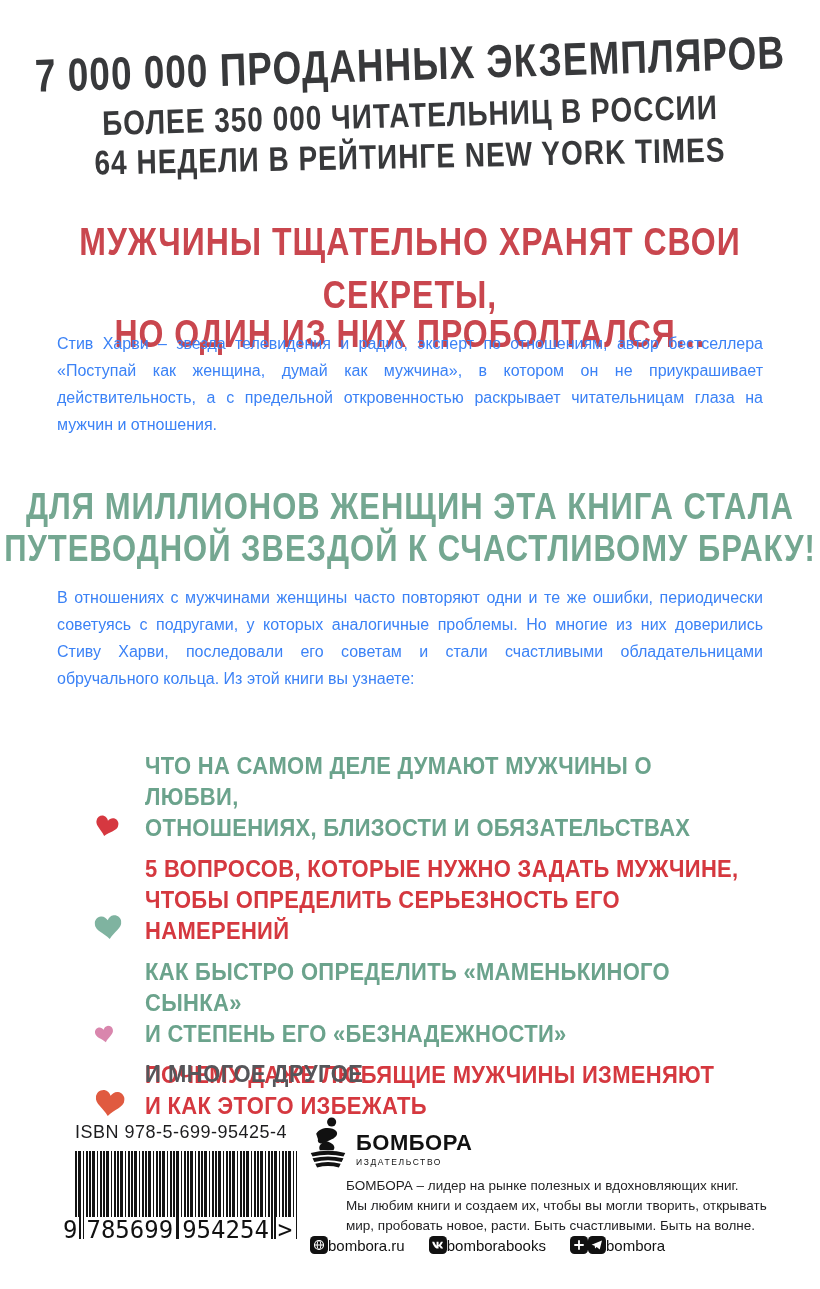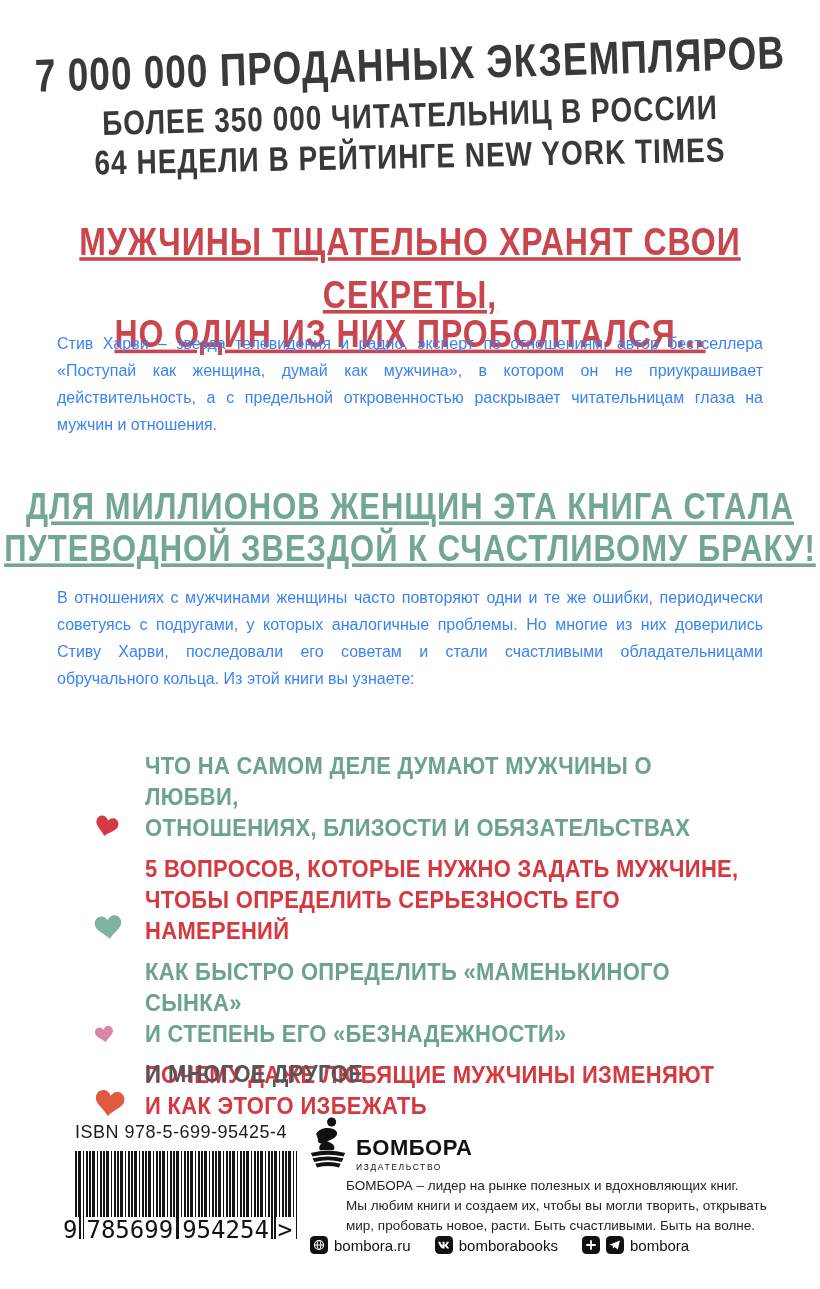--- a/index.html
+++ b/index.html
@@ -8,21 +8,21 @@
     position:relative; width:820px; height:1289px; margin:0 auto;
     background:#ffffff; overflow:hidden;
     font-family:"Liberation Sans", sans-serif; color:#3b3c3e;
   }
   
   .hand { font-weight:bold; letter-spacing:1px; }
   .masthead { position:absolute; top:44px; left:0; width:100%; text-align:center; color:#38393b; }
   .masthead .l1 { font-size:37px; transform:rotate(-1.8deg) scaleY(1.25); transform-origin:center; margin-bottom:14px; }
   .masthead .l2 { font-size:28px; transform:rotate(-1.5deg) scaleY(1.22); margin-bottom:9px; }
   .masthead .l3 { font-size:28px; transform:rotate(-1.2deg) scaleY(1.22); }
-  .heading2 { position:absolute; left:0; width:100%; text-align:center;text-decoration:underline; }
+  .heading2 { position:absolute; left:0; width:100%; text-align:center; }
   .heading2 .hl { transform:scaleY(1.2); transform-origin:center; }
   .secret { top:224px; font-size:32px; line-height:44px; }
   .stars  { top:486px; font-size:31px; line-height:42px; }
   
   .para {
     position:absolute; left:57px; width:706px;
     font-size:16px; line-height:27px; text-align:justify; color:#3b82f6;
   }
   .para1 { top:330px; }
   .para2 { top:584px; }
@@ -45,27 +45,27 @@
         #141414 3px 6px, #ffffff 6px 8px,
         #141414 8px 9px, #ffffff 9px 11px,
         #141414 11px 13px, #ffffff 13px 14px);
   }
   .digits {
     position:absolute; left:-14px; bottom:-4px; width:250px;
     display:flex; align-items:flex-end; gap:5px;
     font-family:"DejaVu Sans Mono", monospace; font-size:24px; color:#111;
   }
   .digits span { background:#fff; padding:0 2px; line-height:26px; }
-  .brand { position:absolute; left:308px; top:1116px; display:flex; align-items:flex-end; }
+  .brand { position:absolute; left:308px; top:1116px; display:flex; align-items:center; }
   .brand-texts { margin-left:8px; padding-top:10px; }
   .brand-name { font-weight:bold; font-size:22px; letter-spacing:0.5px; color:#111; line-height:22px; }
   .brand-sub  { font-weight:normal; font-size:8.5px; letter-spacing:1.6px; color:#111; margin-top:3px; }
   .blurb { position:absolute; left:310px; top:1176px; width:470px; font-size:13.5px; line-height:20px; color:#1f1f21;margin-left:36px; }
   .social { position:absolute; left:310px; top:1236px; display:flex; align-items:center; gap:24px; font-size:15px; color:#111; }
-  .soc-item { display:flex; align-items:center; gap:6px; }
+  .soc-item { display:flex; align-items:center; }
   .soc-item svg { display:block; }
 </style>
 </head>
 <body>
 
 <div class="page">
 
   <div class="masthead hand">
     <div class="l1">7 000 000 ПРОДАННЫХ ЭКЗЕМПЛЯРОВ</div>
     <div class="l2">БОЛЕЕ 350 000 ЧИТАТЕЛЬНИЦ В РОССИИ</div>

